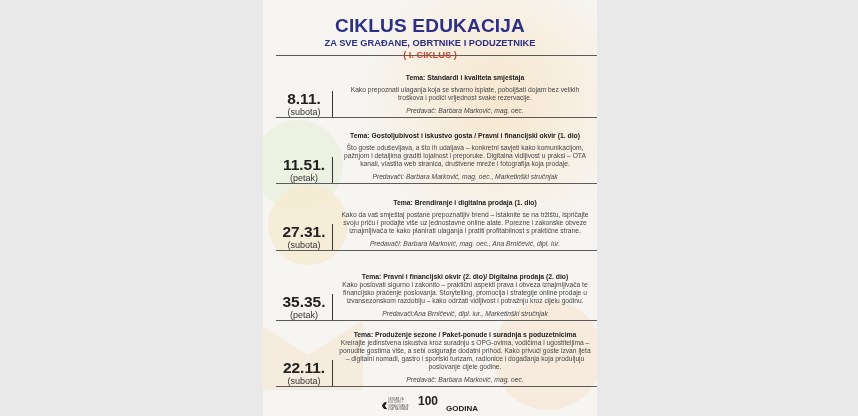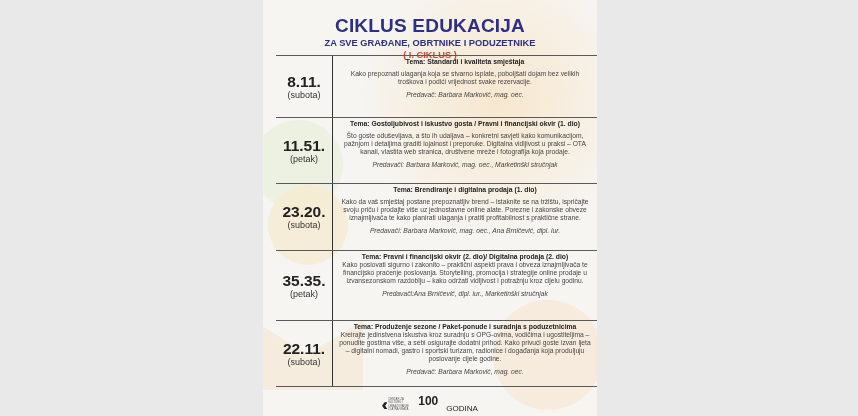--- a/index.html
+++ b/index.html
@@ -24,20 +24,21 @@
     .blob3 { position:absolute; left:-10px; top:320px; width:110px; height:70px; background:rgba(245,228,205,0.55); clip-path:polygon(0 0,50% 50%,100% 0,100% 100%,0 100%); }
     .blob4 { position:absolute; left:230px; top:300px; width:110px; height:110px; border-radius:50%; background:rgba(250,218,185,0.35); }
     .header { position:absolute; left:0; top:15px; width:334px; text-align:center; }
     .title { color:#2d2f86; font-weight:bold; font-size:19px; letter-spacing:0.2px; line-height:22px; }
     .subtitle { color:#2d2f86; font-weight:bold; font-size:9.3px; line-height:12px; }
     .cycle { color:#e2432f; font-weight:bold; font-size:9.3px; line-height:12px; }
     .table { position:absolute; left:13px; top:55px; width:321px; }
     .row {
       position:relative; border-top:1.6px solid #5a5a5a;
       display:flex;
+      align-items:flex-end;
     }
     .row.last { border-bottom:1.6px solid #5a5a5a; }
     .date-cell {
       width:56px; flex:none; border-right:1.3px solid #333;
       display:flex; flex-direction:column; align-items:center; justify-content:center;
       color:#222;
     }
     .date { font-weight:bold; font-size:15.5px; line-height:16px; }
     .day { font-size:9px; line-height:10px; font-weight:normal; color:#333; }
     .content {
@@ -49,21 +50,21 @@
     .desc { margin-bottom:5px; }
     .lecturer { font-style:italic; color:#444; }
     .footer {
       position:absolute; left:0; top:393px; width:334px; height:23px;
       display:flex; justify-content:center; align-items:center; gap:6px;
     }
     .chevrons { color:#222; font-size:17px; font-weight:bold; letter-spacing:-6px; line-height:16px; }
     .center-text { font-size:2.8px; line-height:3.2px; color:#555; width:24px; }
     .years { display:flex; flex-direction:column; align-items:flex-start; line-height:8px; }
     .years .n { font-weight:bold; font-size:12px; color:#222; }
-    .years .g { font-weight:normal; font-size:8px; color:#222;margin-left:28px; }
+    .years .g { font-weight:bold; font-size:8px; color:#222;margin-left:28px; }
   </style>
 </head>
 <body>
 
 <div class="poster">
   <div class="sunburst"></div>
   <div class="blob1"></div>
   <div class="blob2"></div>
   <div class="blob3"></div>
   <div class="blob4"></div>
@@ -94,21 +95,21 @@
       </div>
       <div class="content">
         <div class="topic">Tema: Gostoljubivost i iskustvo gosta / Pravni i financijski okvir (1. dio)</div>
         <div class="desc">Što goste oduševljava, a što ih udaljava – konkretni savjeti kako komunikacijom, pažnjom i detaljima graditi lojalnost i preporuke. Digitalna vidljivost u praksi – OTA kanali, vlastita web stranica, društvene mreže i fotografija koja prodaje.</div>
         <div class="lecturer">Predavači: Barbara Marković, mag. oec., Marketinški stručnjak</div>
       </div>
     </div>
 
     <div class="row" style="height:66px">
       <div class="date-cell">
-        <div class="date">23.20.</div>
+        <div class="date">27.31.</div>
         <div class="day">(subota)</div>
       </div>
       <div class="content">
         <div class="topic">Tema: Brendiranje i digitalna prodaja (1. dio)</div>
         <div class="desc">Kako da vaš smještaj postane prepoznatljiv brend – istaknite se na tržištu, ispričajte svoju priču i prodajte više uz jednostavne online alate. Porezne i zakonske obveze iznajmljivača te kako planirati ulaganja i pratiti profitabilnost s praktične strane.</div>
         <div class="lecturer">Predavači: Barbara Marković, mag. oec., Ana Brničević, dipl. iur.</div>
       </div>
     </div>
 
     <div class="row" style="height:69px">

